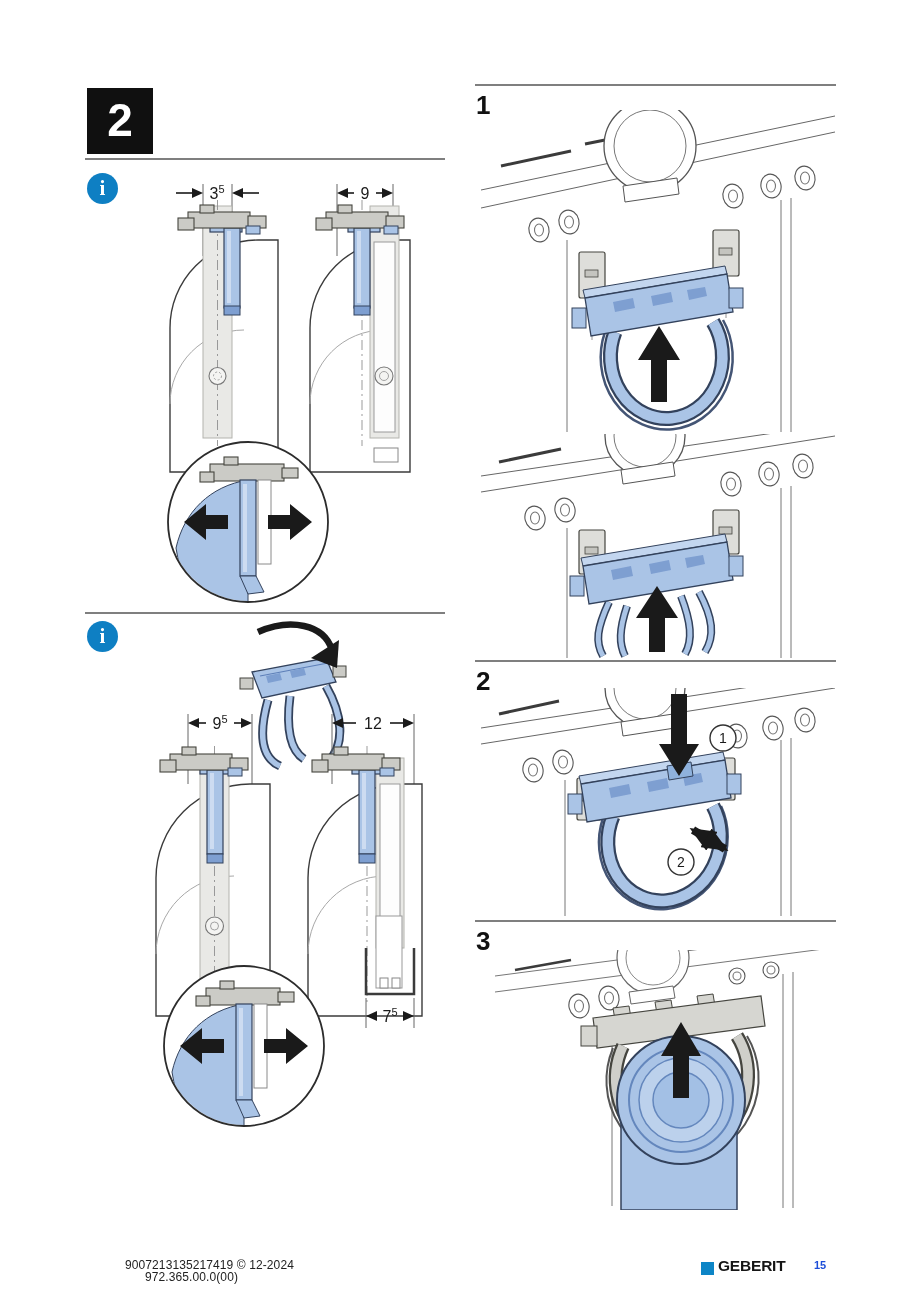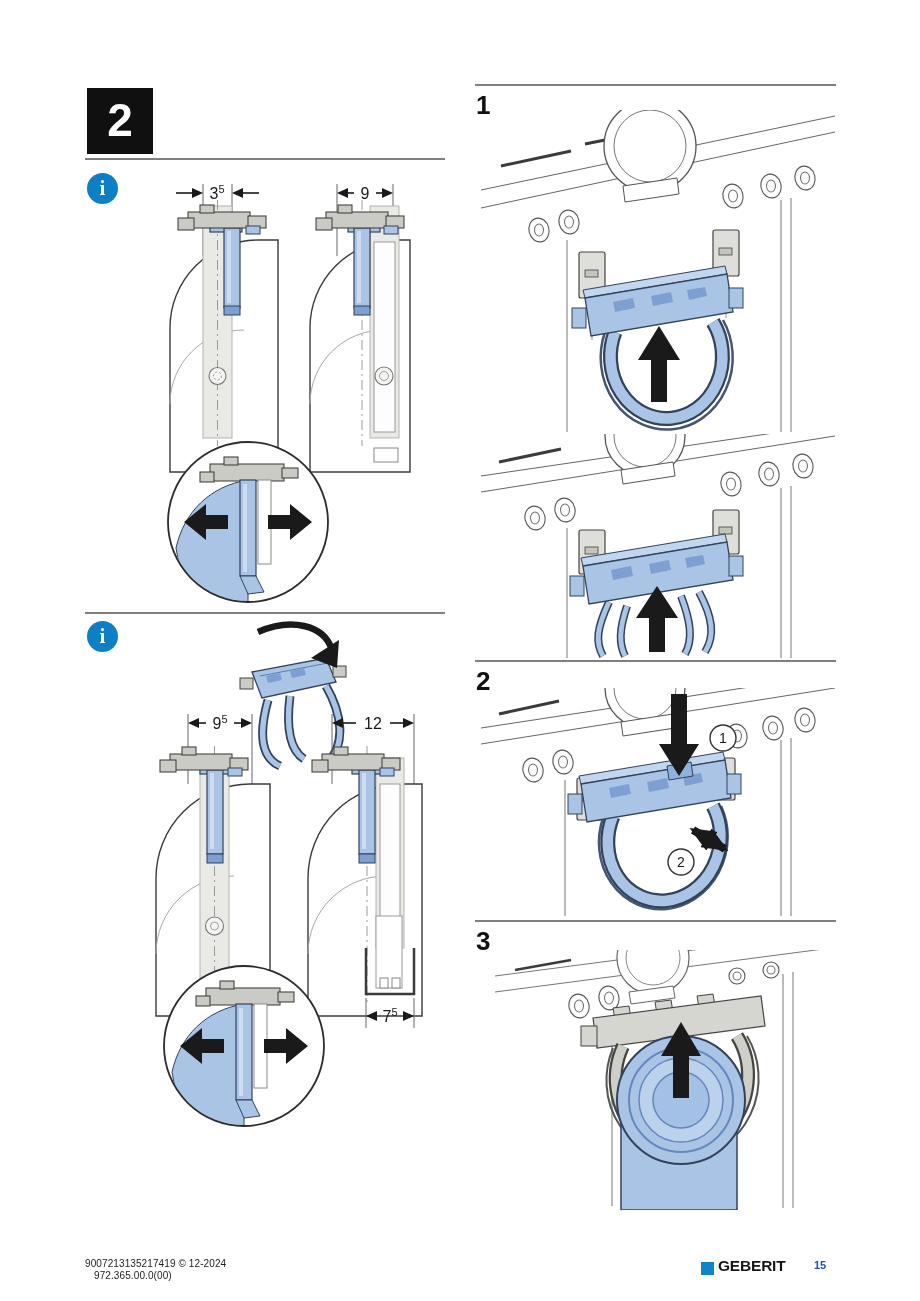--- a/index.html
+++ b/index.html
@@ -6,21 +6,21 @@
   .page{position:relative;width:920px;height:1301px;background:#ffffff;margin:0 auto;
         font-family:"Liberation Sans", sans-serif;overflow:hidden;}
   .abs{position:absolute;}
   .rule{position:absolute;height:2px;background:#7f7f7f;}
   .step-box{position:absolute;left:87px;top:88px;width:66px;height:66px;background:#101010;
             color:#fff;font-size:46px;font-weight:bold;text-align:center;line-height:64px;}
   .info-icon{position:absolute;width:31px;height:31px;border-radius:50%;background:#0e7fc3;
              color:#fff;font-weight:bold;font-size:21px;text-align:center;line-height:30px;
              font-family:"Liberation Serif", serif;}
   .step-label{position:absolute;font-size:26px;font-weight:bold;color:#111;}
-  .footer-text{position:absolute;font-size:10px;color:#222;letter-spacing:0.1px;}
+  .footer-text{position:absolute;font-size:12px;color:#222;letter-spacing:0.1px;margin-left:40px;}
   .logo-square{position:absolute;left:701px;top:1262px;width:13px;height:13px;background:#0d85c6;}
   .logo-word{position:absolute;left:718px;top:1257px;font-size:15.5px;font-weight:800;color:#151515;letter-spacing:-0.2px;text-align:center;}
   .page-num{position:absolute;left:814px;top:1259px;font-size:11px;font-weight:700;color:#1d4ed8;}
   svg text.dim{font-family:"Liberation Sans", sans-serif;font-size:16px;fill:#1a1a1a;}
   svg tspan.sup{font-size:11px;}
   svg text.callout-num{font-family:"Liberation Sans", sans-serif;font-size:14px;fill:#1a1a1a;}
 </style>
 </head>
 <body>
 
@@ -426,18 +426,18 @@
       <rect x="146" y="150" width="116" height="110" fill="#aac4e6" stroke="#33425c" stroke-width="1.5"></rect>
       <circle cx="206" cy="150" r="64" fill="#aac4e6" stroke="#33425c" stroke-width="2"></circle>
       <circle cx="206" cy="150" r="52" fill="none" stroke="#6487bd" stroke-width="2"></circle>
       <circle cx="206" cy="150" r="42" fill="#bcd1ec" stroke="#6487bd" stroke-width="1.5"></circle>
       <circle cx="206" cy="150" r="28" fill="#a3c0e5" stroke="#6487bd" stroke-width="1.5"></circle>
     </g>
     <polygon points="198,148 198,106 186,106 206,72 226,106 214,106 214,148" fill="#1a1a1a"></polygon>
   </svg>
 
   <div class="footer-text" style="left:85px;top:1258px;">9007213135217419 © 12-2024</div>
-  <div class="footer-text" style="left:74px;top:1270px;padding-left:20px;">972.365.00.0(00)</div>
+  <div class="footer-text" style="left:85px;top:1270px;padding-left:20px;">972.365.00.0(00)</div>
   <div class="logo-square"></div>
   <div class="logo-word">GEBERIT</div>
   <div class="page-num">15</div>
 
 </div>
 
 </body></html>

